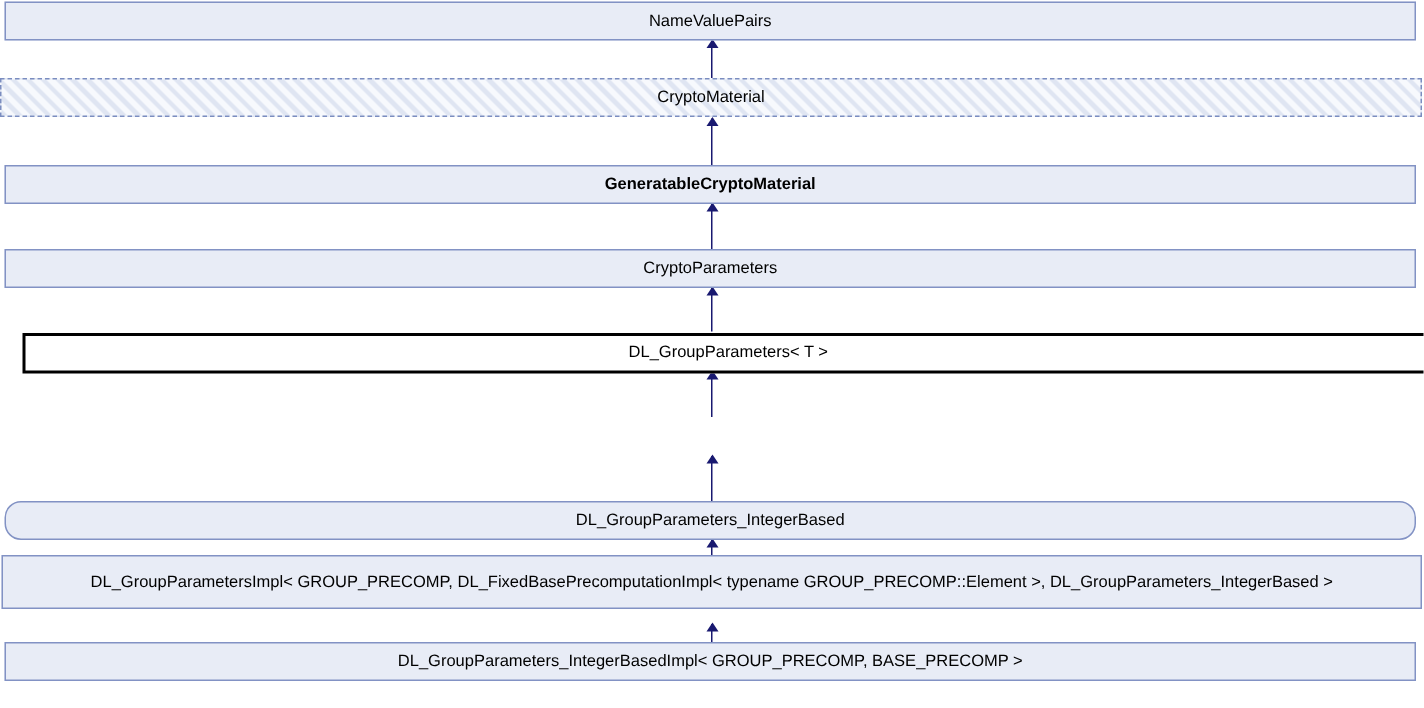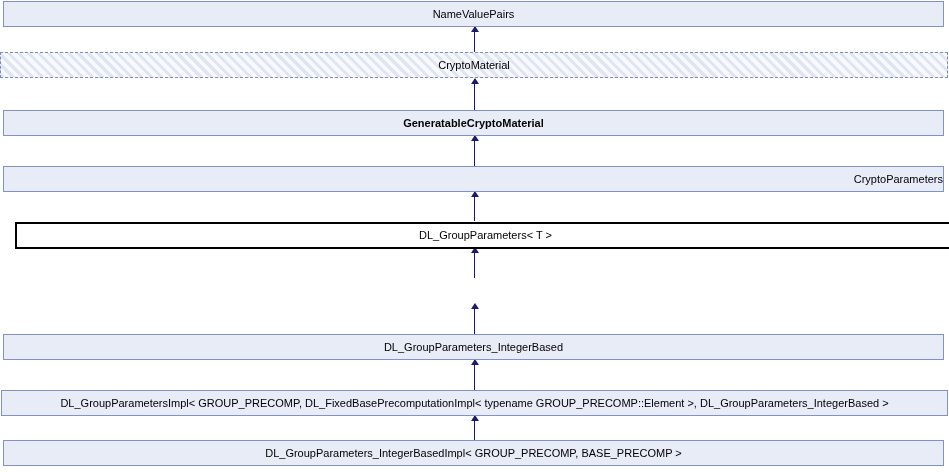--- a/index.html
+++ b/index.html
@@ -114,34 +114,34 @@
   </div>
 
   <div class="node abstract" style="left:0px; top:52px; width:948px; height:26px;">
     <span class="label">CryptoMaterial</span>
   </div>
 
   <div class="node plain" style="left:3px; top:110px; width:941px; height:26px;font-weight:bold;">
     <span class="label">GeneratableCryptoMaterial</span>
   </div>
 
-  <div class="node plain" style="left:3px; top:166px; width:941px; height:26px;justify-content:flex-end;">
+  <div class="node plain" style="left:3px; top:166px; width:941px; height:26px;">
     <span class="label">CryptoParameters</span>
   </div>
 
   <div class="node current" style="left:3px; top:222px; width:941px; height:27px;margin-left:12px;">
     <span class="label">DL_GroupParameters&lt; T &gt;</span>
   </div>
 
 
-  <div class="node plain" style="left:3px; top:334px; width:941px; height:26px;">
+  <div class="node plain" style="left:3px; top:334px; width:941px; height:26px;border-radius:11px;">
     <span class="label">DL_GroupParameters_IntegerBased</span>
   </div>
 
-  <div class="node plain" style="left:1px; top:390px; width:947px; height:26px;">
+  <div class="node plain" style="left:1px; top:370px; width:947px; height:36px;">
     <span class="label">DL_GroupParametersImpl&lt; GROUP_PRECOMP, DL_FixedBasePrecomputationImpl&lt; typename GROUP_PRECOMP::Element &gt;, DL_GroupParameters_IntegerBased &gt;</span>
   </div>
 
-  <div class="node plain" style="left:3px; top:440px; width:941px; height:26px;">
+  <div class="node plain" style="left:3px; top:428px; width:941px; height:26px;">
     <span class="label">DL_GroupParameters_IntegerBasedImpl&lt; GROUP_PRECOMP, BASE_PRECOMP &gt;</span>
   </div>
 
 </div>
 
 </body></html>

